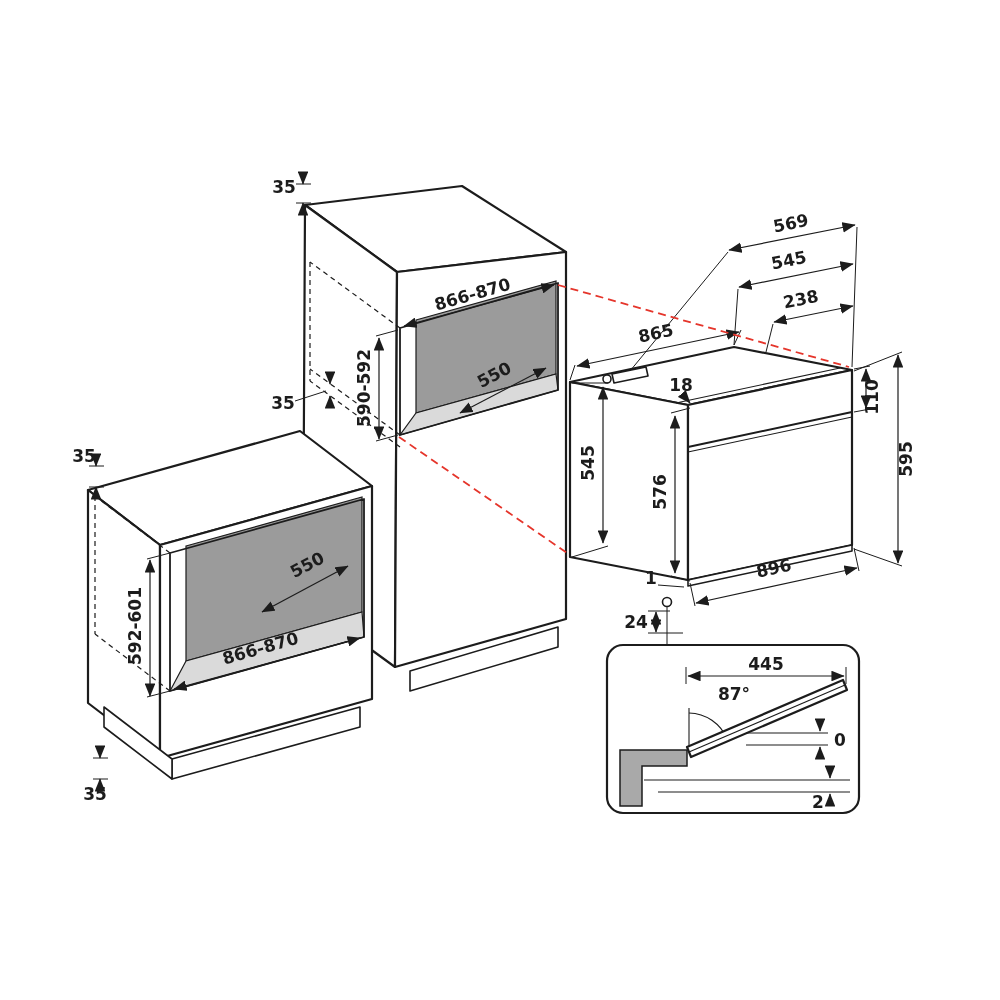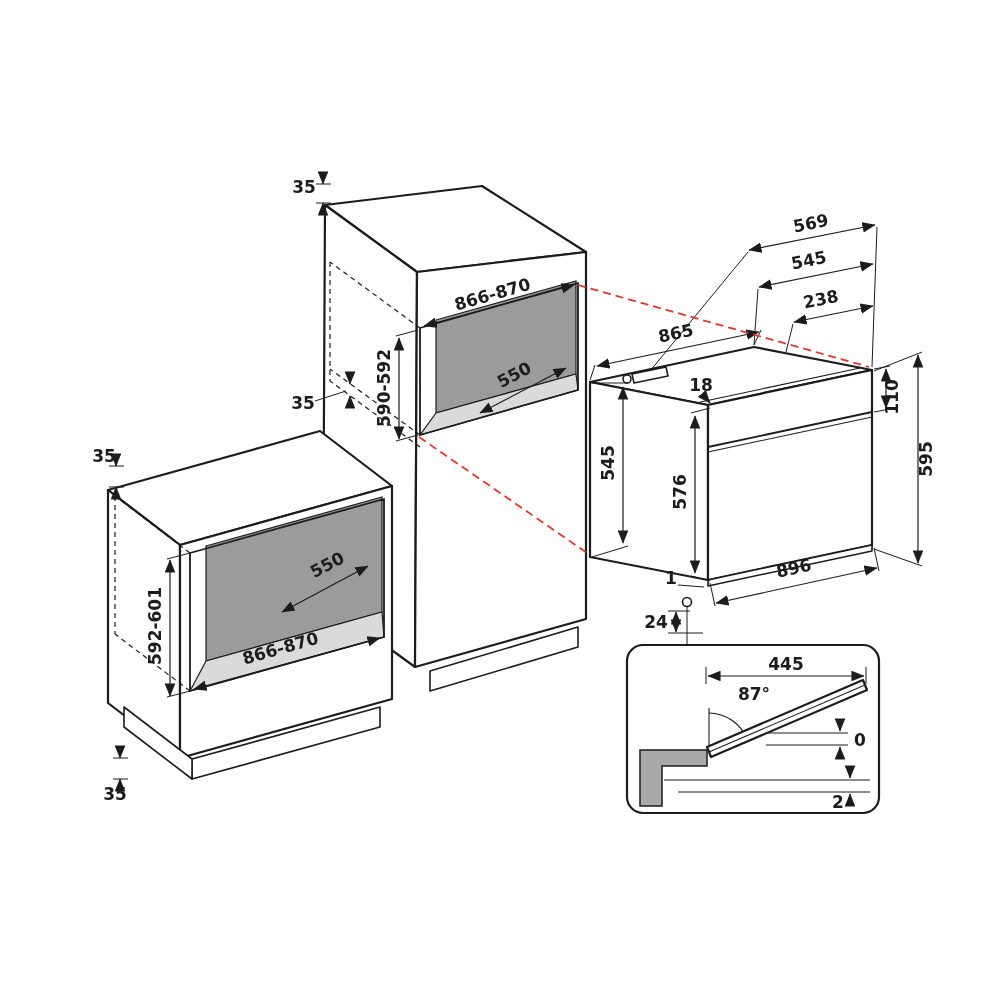--- a/index.html
+++ b/index.html
@@ -1,16 +1,16 @@
 <!DOCTYPE html>
 <html style="--line: #1c1c1c; --red-guide: #e5352b; --niche-back: #9b9b9b; --niche-floor: #dadada; --detail-gray: #a9a9a9; --bg: #ffffff;"><head>
 <meta charset="utf-8">
 <style>
   html,body{margin:0;padding:0;background:var(--bg,#fff);}
-  .stage{width:900px;height:1000px;position:relative;background:var(--bg,#fff);padding-left:20px;}
+  .stage{width:900px;height:1000px;position:relative;background:var(--bg,#fff);}
   svg{display:block}
   .face{fill:#fff;stroke:var(--line);stroke-width:2.2;stroke-linejoin:round;}
   .thinface{fill:#fff;stroke:var(--line);stroke-width:1.6;stroke-linejoin:round;}
   .nb{fill:var(--niche-back);stroke:var(--line);stroke-width:1.2;}
   .nf{fill:var(--niche-floor);stroke:var(--line);stroke-width:1.2;}
   .dg{fill:var(--detail-gray);stroke:var(--line);stroke-width:1.5;}
   .ol{fill:none;stroke:var(--line);stroke-width:1.8;stroke-linejoin:round;}
   .thin{fill:none;stroke:var(--line);stroke-width:1.1;}
   .dim{fill:none;stroke:var(--line);stroke-width:1.2;}
   .ext{fill:none;stroke:var(--line);stroke-width:1;}

